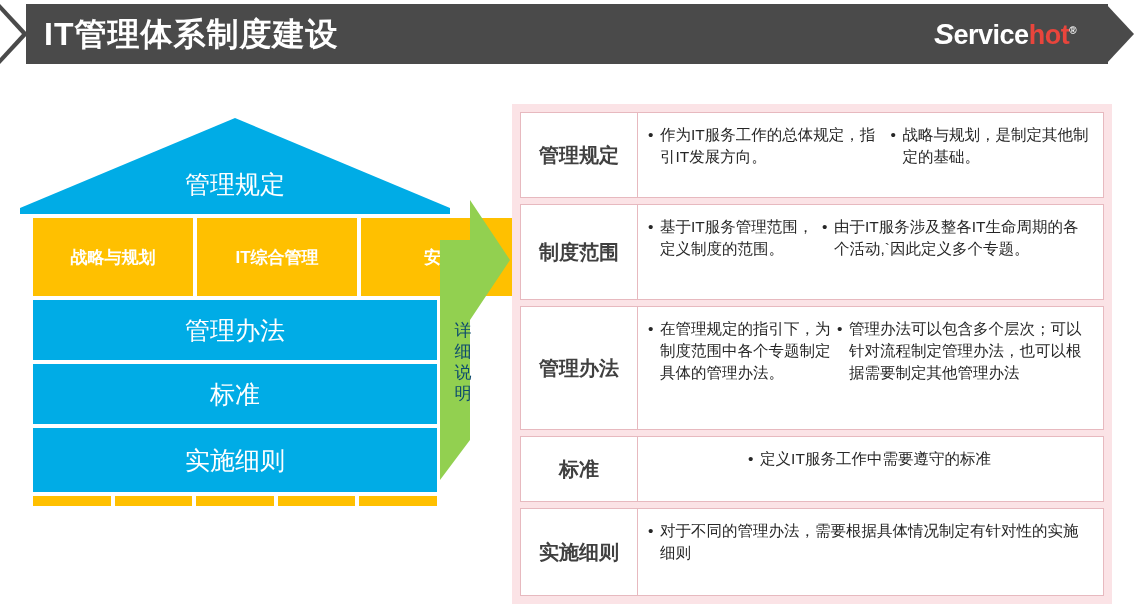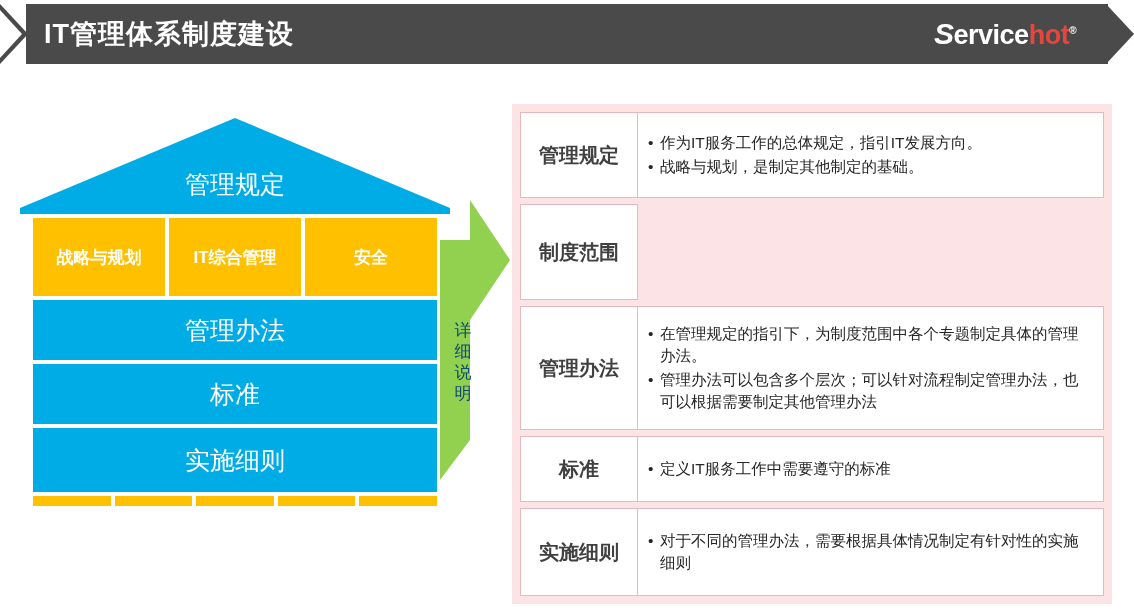--- a/index.html
+++ b/index.html
@@ -58,21 +58,21 @@
     width: 0;
     height: 0;
     border-top: 30px solid transparent;
     border-bottom: 30px solid transparent;
     border-left: 28px solid #4a4a4a;
   }
   .header-title {
     position: absolute;
     left: 44px;
     top: 12px;
-    font-size: 27px;
+    font-size: 32px;
     font-weight: bold;
     color: #ffffff;
     letter-spacing: 1px;
     line-height: 44px;
     white-space: nowrap;
   }
   .logo {
     position: absolute;
     right: 58px;
     top: 17px;
@@ -121,21 +121,21 @@
     width: 430px;
     text-align: center;
     font-size: 25px;
     color: #ffffff;
     font-weight: normal;
   }
   .pillar-row {
     position: absolute;
     left: 13px;
     top: 100px;
-    width: 404px;
+    width: 488px;
     height: 78px;
     display: flex;
     gap: 4px;
   }
   .pillar {
     flex: 1;
     background: #ffc000;
     color: #ffffff;
     font-size: 17px;
     font-weight: bold;
@@ -221,21 +221,21 @@
     box-sizing: border-box;
   }
   .tcell-desc {
     flex: 1;
     background: #ffffff;
     border: 1px solid #e7b9bf;
     border-left: none;
     box-sizing: border-box;
     padding: 10px 12px 10px 10px;
     display: flex;
-    flex-direction: column;
+    flex-direction: row;
     justify-content: center;
   }
   .bullet {
     position: relative;
     padding-left: 12px;
     font-size: 15.5px;
     color: #262626;
     line-height: 22px;
     margin: 1px 0;
   }
@@ -303,20 +303,24 @@
   <div class="trow r0">
     <div class="tcell-label">管理规定</div>
     <div class="tcell-desc">
       <div class="bullet">作为IT服务工作的总体规定，指引IT发展方向。</div>
       <div class="bullet">战略与规划，是制定其他制定的基础。</div>
     </div>
   </div>
 
   <div class="trow r1">
     <div class="tcell-label">制度范围</div>
+    <div class="tcell-desc">
+      <div class="bullet">基于IT服务管理范围，定义制度的范围。</div>
+      <div class="bullet">由于IT服务涉及整各IT生命周期的各个活动,`因此定义多个专题。</div>
+    </div>
   </div>
 
   <div class="trow r2">
     <div class="tcell-label">管理办法</div>
     <div class="tcell-desc">
       <div class="bullet">在管理规定的指引下，为制度范围中各个专题制定具体的管理办法。</div>
       <div class="bullet">管理办法可以包含多个层次；可以针对流程制定管理办法，也可以根据需要制定其他管理办法</div>
     </div>
   </div>
 

